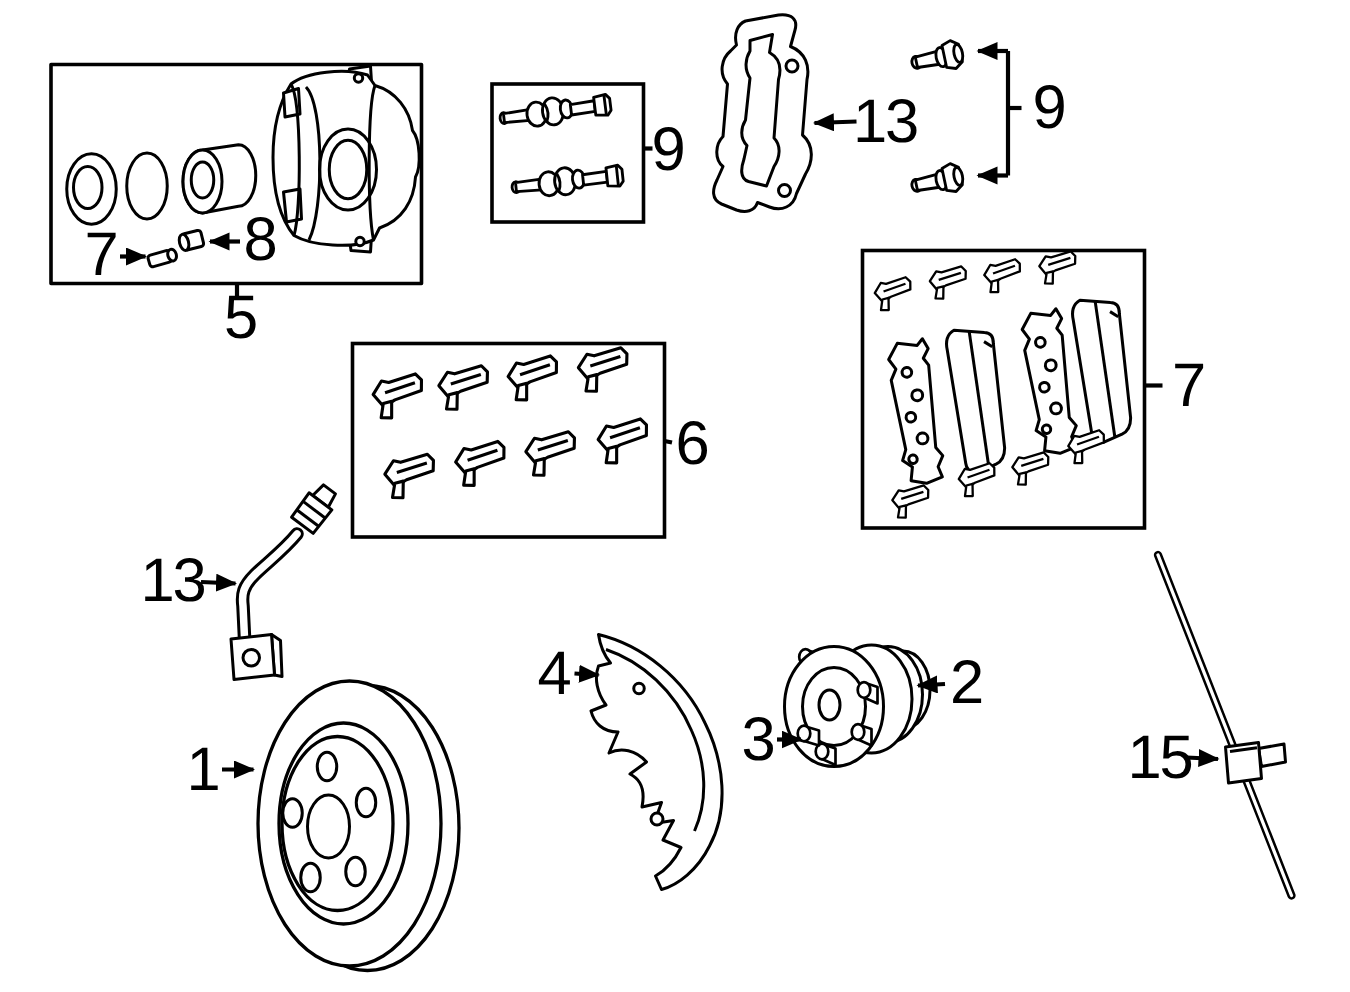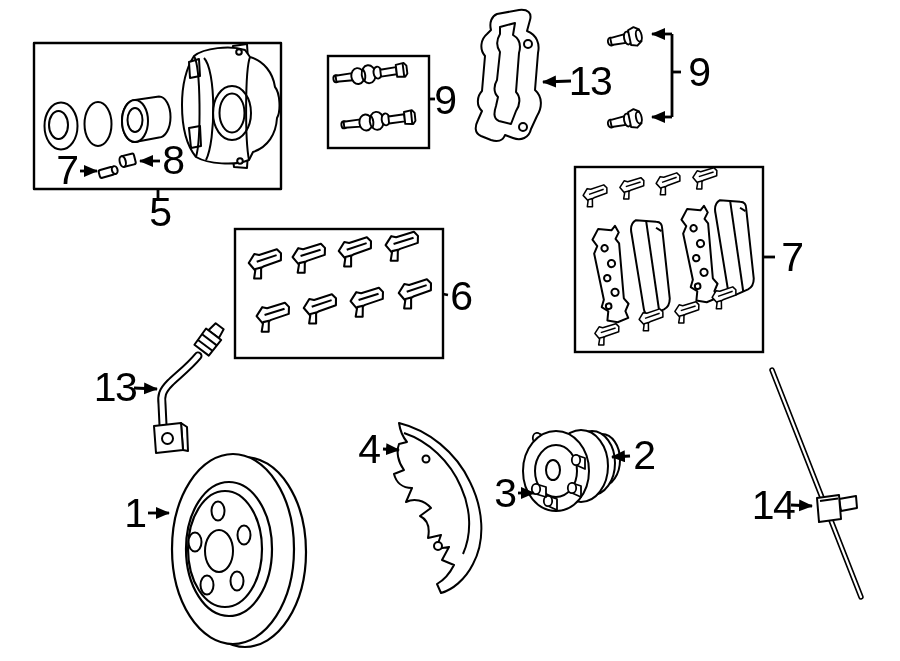--- a/index.html
+++ b/index.html
@@ -250,15 +250,15 @@
   <div class="callout" style="left:369px;top:449px">4</div>
   <div class="callout" style="left:160px;top:212px">5</div>
   <div class="callout" style="left:461px;top:296px">6</div>
   <div class="callout" style="left:67px;top:170px">7</div>
   <div class="callout" style="left:173px;top:160px">8</div>
   <div class="callout" style="left:445px;top:100px">9</div>
   <div class="callout" style="left:590px;top:81px">13</div>
   <div class="callout" style="left:699px;top:72px">9</div>
   <div class="callout" style="left:792px;top:257px">7</div>
   <div class="callout" style="left:115px;top:387px">13</div>
-  <div class="callout" style="left:773px;top:505px">14</div>
+  <div class="callout" style="left:773px;top:505px">15</div>
 
 </div>
 
 </body></html>

